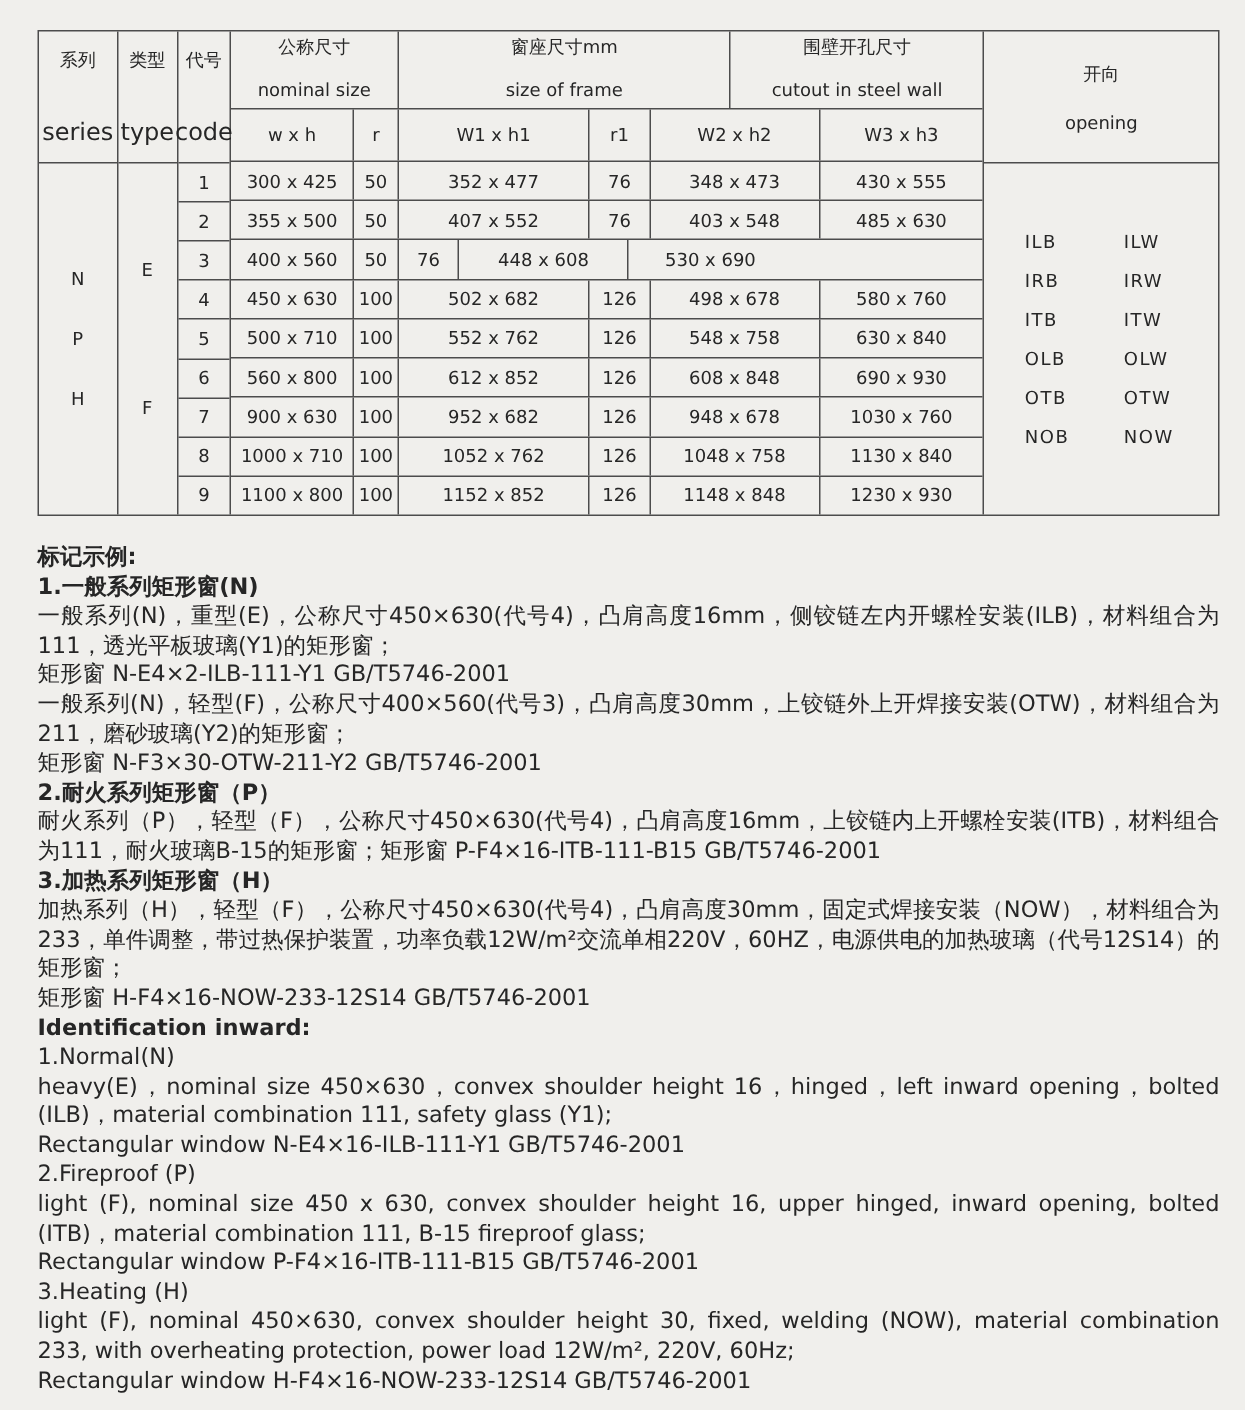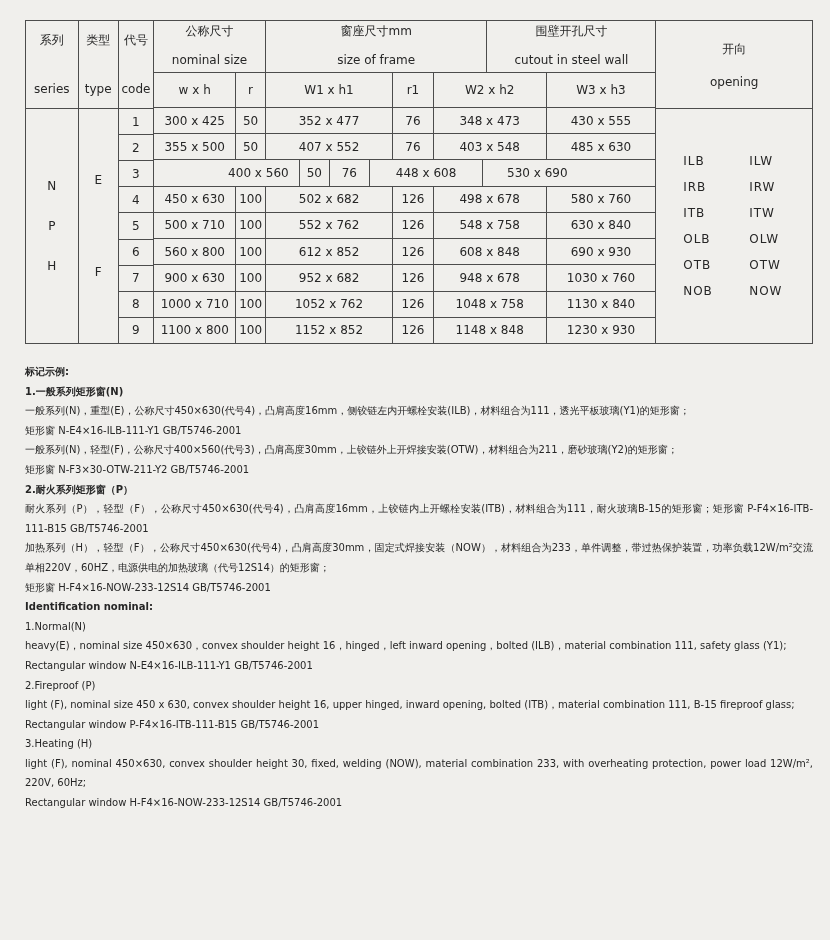--- a/index.html
+++ b/index.html
@@ -26,21 +26,21 @@
   .col-code    { width:4.5%; }
   .col-grid    { flex:1; }
   .col-opening { width:19.8%; border-right:none; }
 
   .hd {
     height:88px; border-bottom:1px solid #4c4c4c;
     display:flex; flex-direction:column; align-items:center;
     justify-content:space-between; padding:13px 2px 11px 2px;
     text-align:center; line-height:1.15;
   }
-  .hd .en { font-size:12px; }
+  .hd .en { font-size:16px; }
 
   
   .grid-hd-top { height:52px; display:flex; border-bottom:1px solid #4c4c4c; }
   .grid-hd-top .gcell {
     display:flex; flex-direction:column; align-items:center; justify-content:center;
     gap:15px; border-right:1px solid #4c4c4c; text-align:center; line-height:1.15;
   }
   .grid-hd-top .gcell:last-child { border-right:none; }
   .grid-hd-sub { height:35px; display:flex; border-bottom:1px solid #4c4c4c; }
   .grid-hd-sub .scell {
@@ -48,21 +48,21 @@
     border-right:1px solid #4c4c4c;
   }
   .grid-hd-sub .scell:last-child { border-right:none; }
 
   .w-nominal { width:22.3%; } .w-cutout { width:33.5%; } .w-frame { width:44.2%; }
   .w-wxh { width:16.4%; } .w-r { width:5.9%; } .w-w1 { width:25.4%; }
   .w-r1 { width:8.1%; } .w-w2 { width:22.5%; } .w-w3 { width:21.7%; }
 
   .grid-body { flex:1; display:flex; flex-direction:column; }
   .grid-body .trow { flex:1; display:flex; }
-  .grid-body .trow + .trow { border-top:1px solid #4c4c4c;justify-content:center; }
+  .grid-body .trow + .trow { border-top:1px solid #4c4c4c; }
   .grid-body .tcell {
     display:flex; align-items:center; justify-content:center;
     border-right:1px solid #4c4c4c; white-space:nowrap;
   }
   .grid-body .tcell:last-child { border-right:none; }
 
   .code-body { flex:1; display:flex; flex-direction:column; }
   .code-body .crow { flex:1; display:flex; align-items:center; justify-content:center; }
   .code-body .crow + .crow { border-top:1px solid #4c4c4c; }
 
@@ -76,21 +76,21 @@
     display:flex; flex-direction:column; align-items:center; justify-content:center;
     gap:17px; text-align:center;
   }
   .opening-body { flex:1; display:flex; flex-direction:column; justify-content:center; }
   .opening-body .pair { display:flex; justify-content:center; gap:30px; line-height:26px; }
   .opening-body .pair span { width:36px; text-align:left; letter-spacing:1px; }
 
   
   .notes {
     position:absolute; left:25px; top:362px; width:788px;
-    font-size:10px; line-height:19.6px;
+    font-size:15px; line-height:19.6px;
   }
   .notes .para { text-align:justify; }
   .notes .para.bold { font-weight:bold; text-align:left; }
 </style>
 </head>
 <body>
 
 <div class="page">
 
   <div class="spec-table">
@@ -312,36 +312,37 @@
   </div>
 
   <div class="notes">
 
       <div class="para bold">标记示例:</div>
 
       <div class="para bold">1.一般系列矩形窗(N)</div>
 
       <div class="para">一般系列(N)，重型(E)，公称尺寸450×630(代号4)，凸肩高度16mm，侧铰链左内开螺栓安装(ILB)，材料组合为111，透光平板玻璃(Y1)的矩形窗；</div>
 
-      <div class="para">矩形窗 N-E4×16-ILB-111-Y1 GB/T5746-2001</div>
+      <div class="para">矩形窗 N-E4×2-ILB-111-Y1 GB/T5746-2001</div>
 
       <div class="para">一般系列(N)，轻型(F)，公称尺寸400×560(代号3)，凸肩高度30mm，上铰链外上开焊接安装(OTW)，材料组合为211，磨砂玻璃(Y2)的矩形窗；</div>
 
       <div class="para">矩形窗 N-F3×30-OTW-211-Y2 GB/T5746-2001</div>
 
       <div class="para bold">2.耐火系列矩形窗（P）</div>
 
       <div class="para">耐火系列（P），轻型（F），公称尺寸450×630(代号4)，凸肩高度16mm，上铰链内上开螺栓安装(ITB)，材料组合为111，耐火玻璃B-15的矩形窗；矩形窗 P-F4×16-ITB-111-B15 GB/T5746-2001</div>
 
+      <div class="para bold">3.加热系列矩形窗（H）</div>
 
       <div class="para">加热系列（H），轻型（F），公称尺寸450×630(代号4)，凸肩高度30mm，固定式焊接安装（NOW），材料组合为233，单件调整，带过热保护装置，功率负载12W/m²交流单相220V，60HZ，电源供电的加热玻璃（代号12S14）的矩形窗；</div>
 
       <div class="para">矩形窗 H-F4×16-NOW-233-12S14 GB/T5746-2001</div>
 
-      <div class="para bold">Identification nominal:</div>
+      <div class="para bold">Identification inward:</div>
 
       <div class="para">1.Normal(N)</div>
 
       <div class="para">heavy(E)，nominal size 450×630，convex shoulder height 16，hinged，left inward opening，bolted (ILB)，material combination 111, safety glass (Y1);</div>
 
       <div class="para">Rectangular window  N-E4×16-ILB-111-Y1  GB/T5746-2001</div>
 
       <div class="para">2.Fireproof (P)</div>
 
       <div class="para">light (F), nominal size 450 x 630, convex shoulder height 16, upper hinged, inward opening, bolted (ITB)，material combination 111, B-15 fireproof glass;</div>

